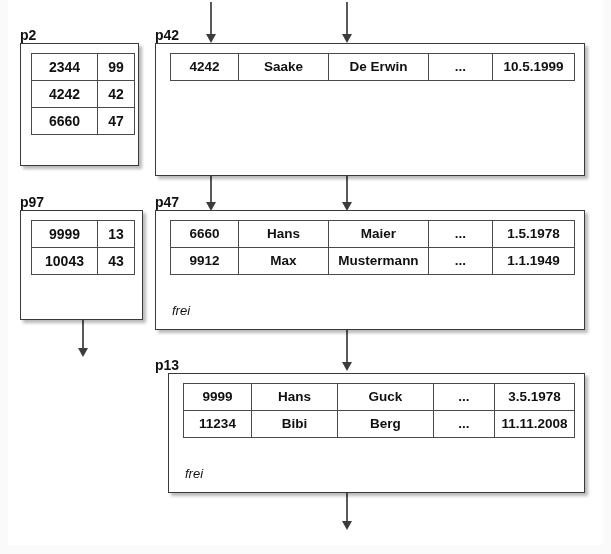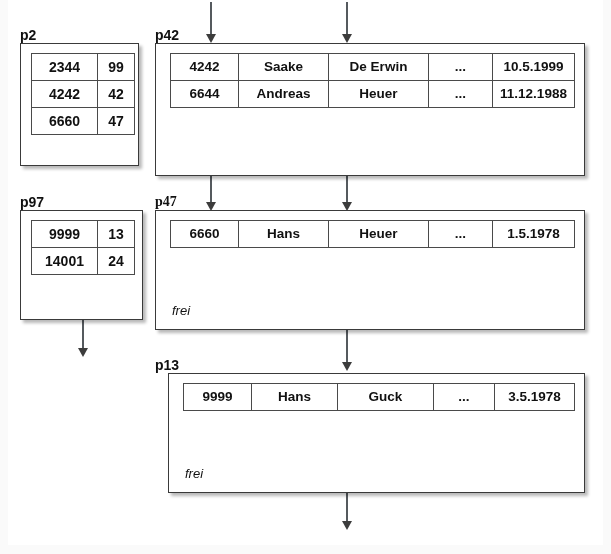--- a/index.html
+++ b/index.html
@@ -173,68 +173,68 @@
             <col style="width:82px">
         </colgroup>
         <tbody>
           <tr>
             <td>4242</td>
             <td>Saake</td>
             <td>De Erwin</td>
             <td>...</td>
             <td>10.5.1999</td>
           </tr>
-          <tr>
-            <td>6644</td>
-            <td>Andreas</td>
-            <td>Heuer</td>
-            <td>...</td>
-            <td>11.12.1988</td>
-          </tr>
         </tbody>
       </table>
     </div>
 
     <div class="node-label" style="left:12px; top:194px;">p97</div>
     <div class="node" style="left:12px; top:210px; width:123px; height:110px;">
       <table class="rec-table dir" style="left:10px; top:9px; width:103px;">
         <colgroup>
             <col style="width:66px">
             <col style="width:37px">
           </colgroup>
         <tbody>
           <tr>
             <td>9999</td>
             <td>13</td>
           </tr>
           <tr>
-            <td>14001</td>
-            <td>24</td>
-          </tr>
-        </tbody>
-      </table>
-    </div>
-
-    <div class="node-label" style="left:147px; top:194px;font-family:Liberation Serif, serif;">p47</div>
+            <td>10043</td>
+            <td>43</td>
+          </tr>
+        </tbody>
+      </table>
+    </div>
+
+    <div class="node-label" style="left:147px; top:194px;">p47</div>
     <div class="node" style="left:147px; top:210px; width:430px; height:120px;">
       <table class="rec-table" style="left:14px; top:9px; width:404px;">
         <colgroup>
           <col style="width:68px">
             <col style="width:90px">
             <col style="width:100px">
           <col style="width:64px">
             <col style="width:82px">
         </colgroup>
         <tbody>
           <tr>
             <td>6660</td>
             <td>Hans</td>
-            <td>Heuer</td>
+            <td>Maier</td>
             <td>...</td>
             <td>1.5.1978</td>
+          </tr>
+          <tr>
+            <td>9912</td>
+            <td>Max</td>
+            <td>Mustermann</td>
+            <td>...</td>
+            <td>1.1.1949</td>
           </tr>
         </tbody>
       </table>
       <div class="frei" style="left:16px; top:92px;">frei</div>
     </div>
 
     <div class="node-label" style="left:147px; top:357px;">p13</div>
     <div class="node" style="left:160px; top:373px; width:417px; height:120px;">
       <table class="rec-table" style="left:14px; top:9px; width:391px;">
         <colgroup>
@@ -245,19 +245,26 @@
             <col style="width:80px">
         </colgroup>
         <tbody>
           <tr>
             <td>9999</td>
             <td>Hans</td>
             <td>Guck</td>
             <td>...</td>
             <td>3.5.1978</td>
           </tr>
+          <tr>
+            <td>11234</td>
+            <td>Bibi</td>
+            <td>Berg</td>
+            <td>...</td>
+            <td>11.11.2008</td>
+          </tr>
         </tbody>
       </table>
       <div class="frei" style="left:16px; top:92px;">frei</div>
     </div>
 
   </div>
 </div>
 
 </body></html>

